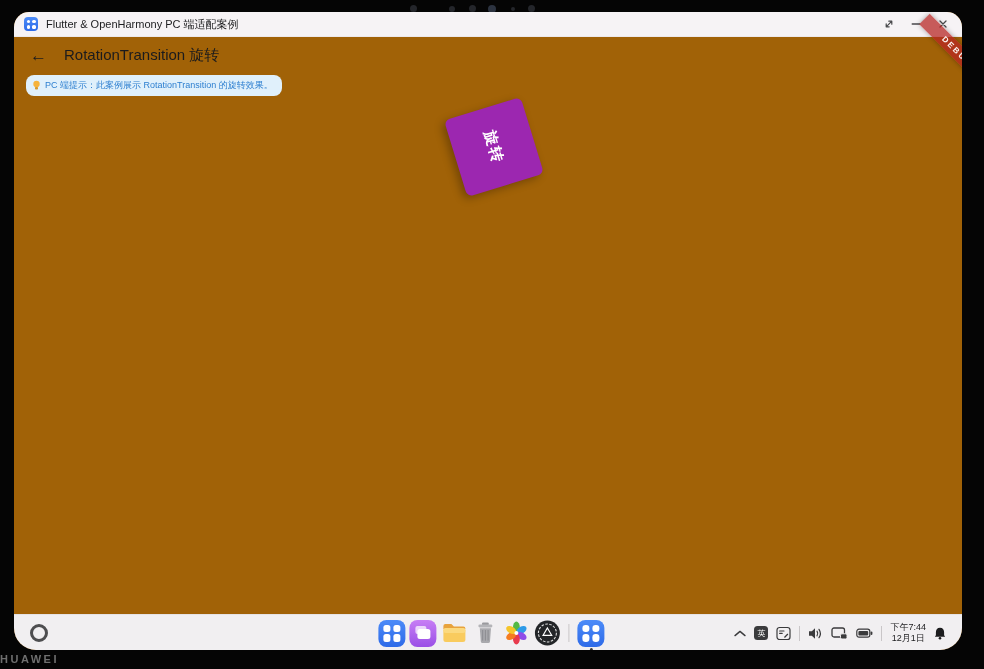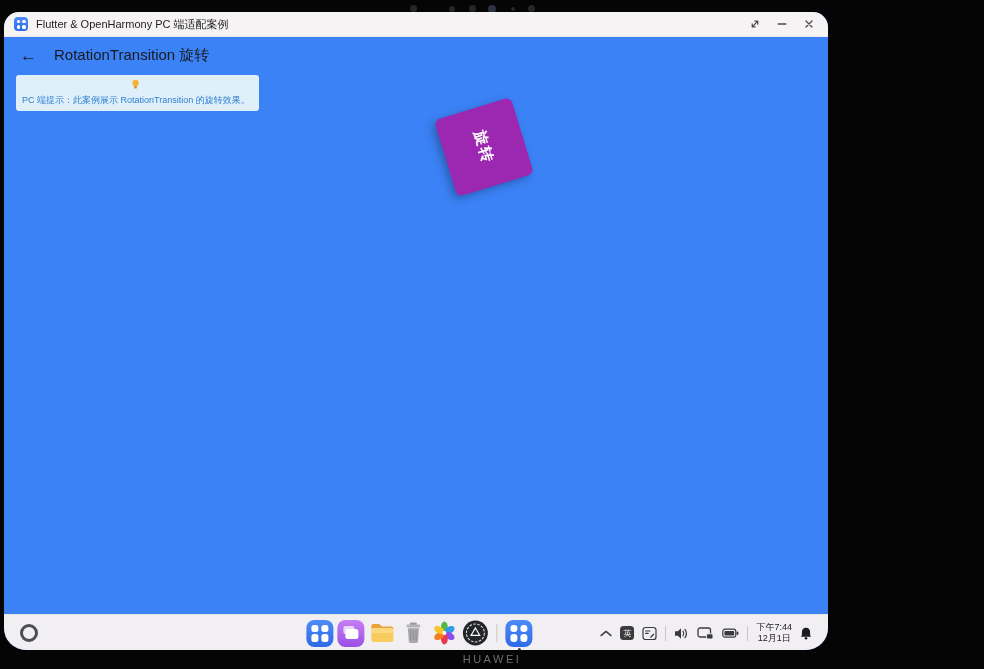--- a/index.html
+++ b/index.html
@@ -2,48 +2,48 @@
 <html><head>
 <meta charset="utf-8">
 <style>
   * { margin:0; padding:0; box-sizing:border-box; }
   html,body { width:984px; height:669px; background:#000; overflow:hidden;
     font-family:"Liberation Sans","DejaVu Sans",sans-serif; }
   .device { position:relative; width:984px; height:669px; background:#050505; }
 
   
   .cam-dot { position:absolute; border-radius:50%; background:#24262b; }
-  .brand { position:absolute; top:653px; left:0; width:100%; text-align:center;
-    color:#6f6f6f; font-size:11px; font-weight:normal; letter-spacing:2.5px; }
-
-  
-  .screen { position:absolute; left:4px; top:12px; width:824px; height:638px;
-    border-radius:15px 15px 22px 22px; overflow:hidden; background:#3b82f6; }
+  .brand { position:absolute; top:653px; left:0; width:100%; text-align:left;
+    color:#6f6f6f; font-size:11px; font-weight:bold; letter-spacing:2.5px; }
+
+  
+  .screen { position:absolute; left:14px; top:12px; width:948px; height:638px;
+    border-radius:15px 15px 22px 22px; overflow:hidden; background:#a16207; }
 
   
   .titlebar { position:relative; height:25px; background:#F6F3F5;
     border-bottom:1px solid #EDE9EB; display:flex; align-items:center; padding:0 10px; }
   .win-app-icon { width:14px; height:14px; border-radius:4px;
     background:linear-gradient(180deg,#4C8BF8,#2E6AE8);
     display:grid; grid-template-columns:1fr 1fr; grid-template-rows:1fr 1fr;
     gap:1.5px; padding:2.5px; }
   .win-app-icon i { background:#fff; border-radius:1.5px; }
   .win-title { margin-left:8px; font-size:11px; color:#1d1d1f; }
   .win-controls { margin-left:auto; display:flex; align-items:center; gap:9px; }
   .win-btn { width:18px; height:18px; display:flex; align-items:center; justify-content:center;
     border-radius:4px; cursor:default; }
 
   
   .appbar { display:flex; align-items:center; height:36px; padding:0 16px; }
   .back { font-size:17px; color:#1c1c1e; width:22px; line-height:1; }
   .appbar-title { margin-left:12px; font-size:15px; color:#1b1b1d; }
 
   
-  .tip { position:absolute; left:12px; top:63px; background:#E0F0FB; border-radius:3px;
-    padding:4px 9px 4px 6px; display:flex; align-items:center; gap:4px;flex-direction:column; }
+  .tip { position:absolute; left:12px; top:63px; background:#E0F0FB; border-radius:8px;
+    padding:4px 9px 4px 6px; display:flex; align-items:center; gap:4px; }
   .tip-text { font-size:9px; color:#2D7FD0; white-space:nowrap; }
 
   
   .debug { position:absolute; top:32px; left:897px; width:92px; transform:rotate(45deg);
     background:rgba(182,38,35,0.74); color:rgba(255,255,255,0.95); text-align:center;
     font-size:8px; font-weight:bold; letter-spacing:2px; padding:3px 0;
     box-shadow:0 0 5px rgba(0,0,0,0.35); }
 
   
   .rot-box { position:absolute; left:440px; top:95px; width:80px; height:80px;

